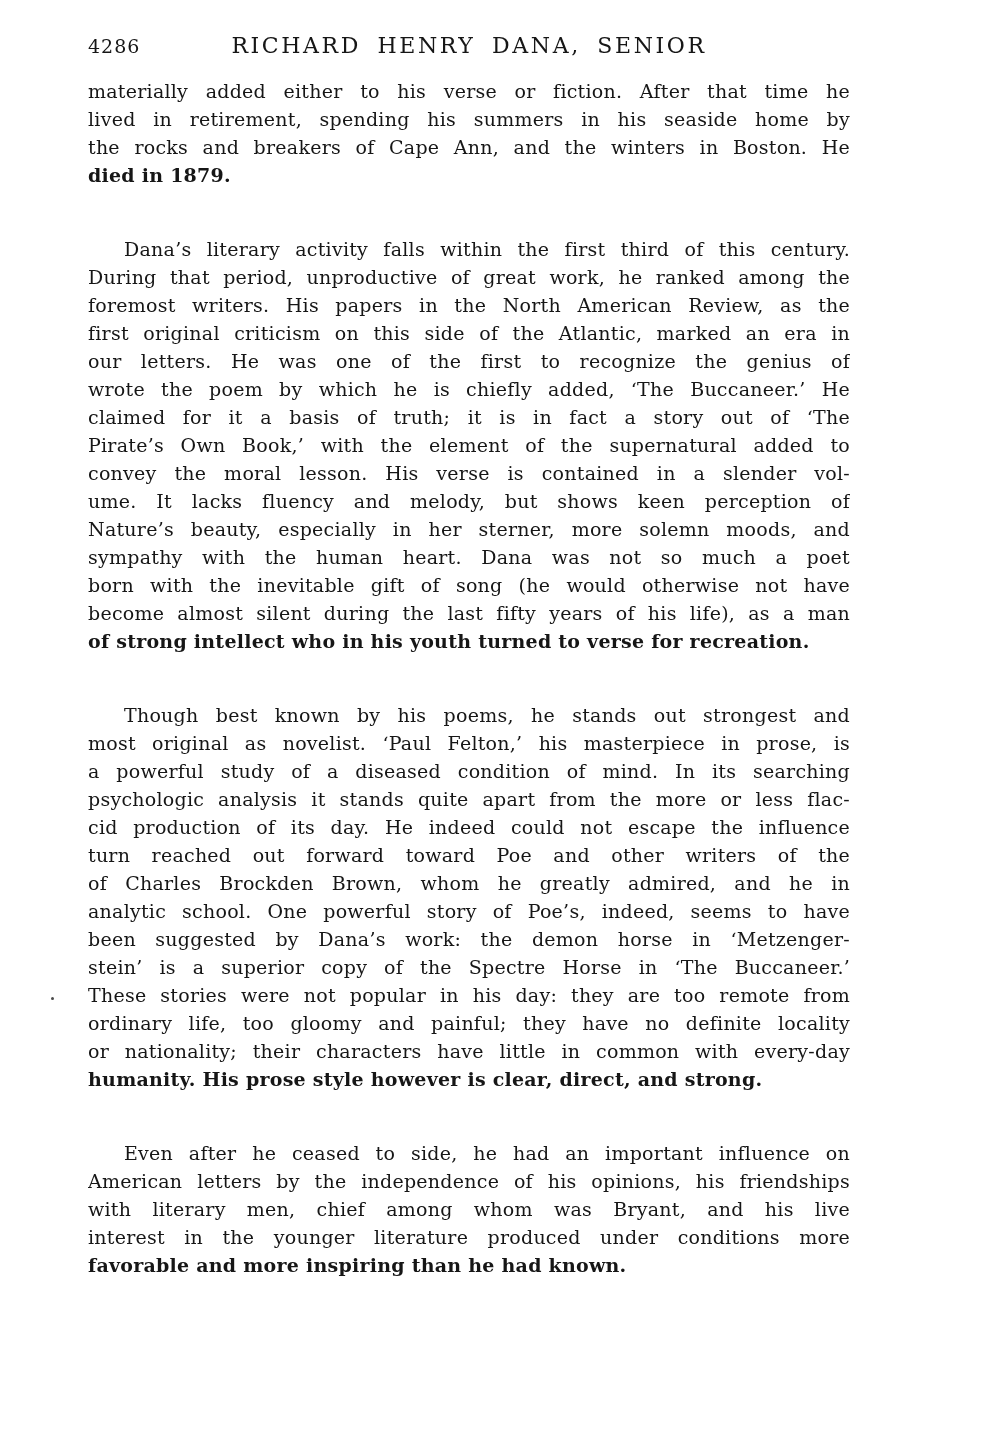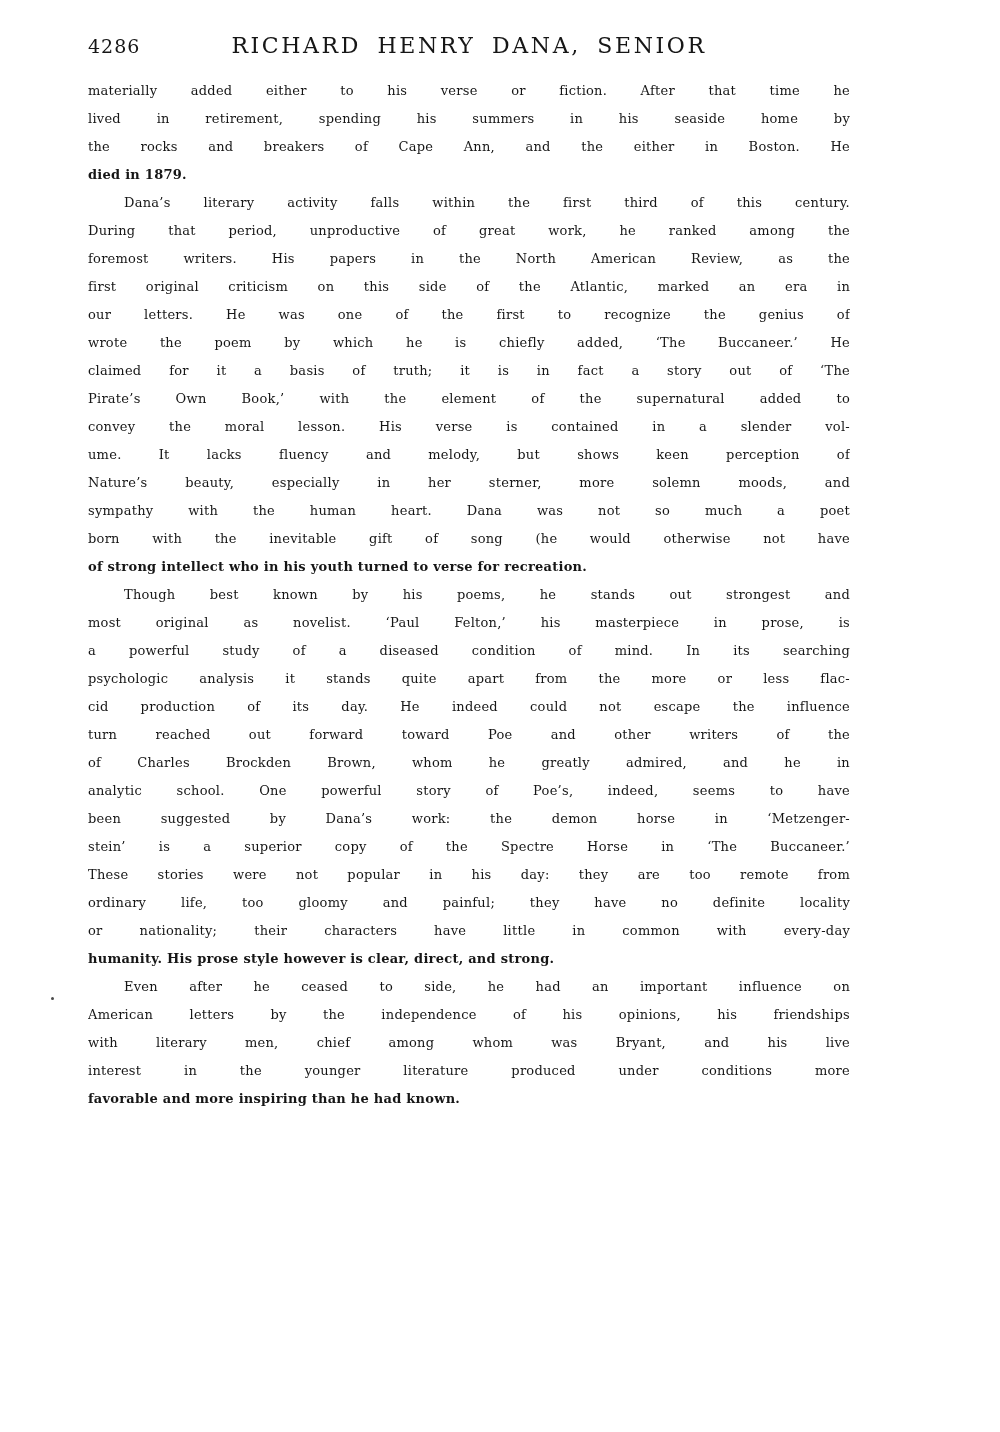--- a/index.html
+++ b/index.html
@@ -47,35 +47,36 @@
     word-spacing: 7px;
     white-space: nowrap;
   }
   .page-body {
     position: absolute;
     left: 88px;
     top: 77px;
     width: 762px;
   }
   .line {
-    font-size: 13px;
+    font-size: 19px;
     line-height: 28px;
     height: 28px;
     letter-spacing: 0.25px;
     text-align: justify;
     text-align-last: justify;
     white-space: normal;
     overflow: hidden;
   }
   .line.para-end {
     text-align-last: left;
     font-weight: bold;
   }
   .line.para-start.indented {
     text-indent: 36px;
+    margin-top: 46px;
   }
   .speck {
     position: absolute;
     left: 51px;
     top: 997px;
     width: 3px;
     height: 3px;
     background: #4a4a4a;
     border-radius: 50%;
   }
@@ -87,35 +88,36 @@
 
   <div class="page-header-row">
     <span class="page-number">4286</span>
     <span class="running-header">RICHARD HENRY DANA, SENIOR</span>
   </div>
 
   <div class="page-body">
 
   <div class="line para-start">materially added either to his verse or fiction.  After that time he</div>
       <div class="line">lived in retirement, spending his summers in his seaside home by</div>
-      <div class="line">the rocks and breakers of Cape Ann, and the either in Boston.  He</div>
+      <div class="line">the rocks and breakers of Cape Ann, and the winters in Boston.  He</div>
       <div class="line para-end">died in 1879.</div>
       <div class="line para-start indented">Dana’s literary activity falls within the first third of this century.</div>
       <div class="line">During that period, unproductive of great work, he ranked among the</div>
       <div class="line">foremost writers.  His papers in the North American Review, as the</div>
       <div class="line">first original criticism on this side of the Atlantic, marked an era in</div>
       <div class="line">our letters.  He was one of the first to recognize the genius of</div>
       <div class="line">wrote the poem by which he is chiefly added, ‘The Buccaneer.’  He</div>
       <div class="line">claimed for it a basis of truth; it is in fact a story out of ‘The</div>
       <div class="line">Pirate’s Own Book,’ with the element of the supernatural added to</div>
       <div class="line">convey the moral lesson.  His verse is contained in a slender vol-</div>
       <div class="line">ume.  It lacks fluency and melody, but shows keen perception of</div>
       <div class="line">Nature’s beauty, especially in her sterner, more solemn moods, and</div>
       <div class="line">sympathy with the human heart.  Dana was not so much a poet</div>
       <div class="line">born with the inevitable gift of song (he would otherwise not have</div>
+      <div class="line">become almost silent during the last fifty years of his life), as a man</div>
       <div class="line para-end">of strong intellect who in his youth turned to verse for recreation.</div>
       <div class="line para-start indented">Though best known by his poems, he stands out strongest and</div>
       <div class="line">most original as novelist.  ‘Paul Felton,’ his masterpiece in prose, is</div>
       <div class="line">a powerful study of a diseased condition of mind.  In its searching</div>
       <div class="line">psychologic analysis it stands quite apart from the more or less flac-</div>
       <div class="line">cid production of its day.  He indeed could not escape the influence</div>
       <div class="line">turn reached out forward toward Poe and other writers of the</div>
       <div class="line">of Charles Brockden Brown, whom he greatly admired, and he in</div>
       <div class="line">analytic school.  One powerful story of Poe’s, indeed, seems to have</div>
       <div class="line">been suggested by Dana’s work:  the demon horse in ‘Metzenger-</div>

